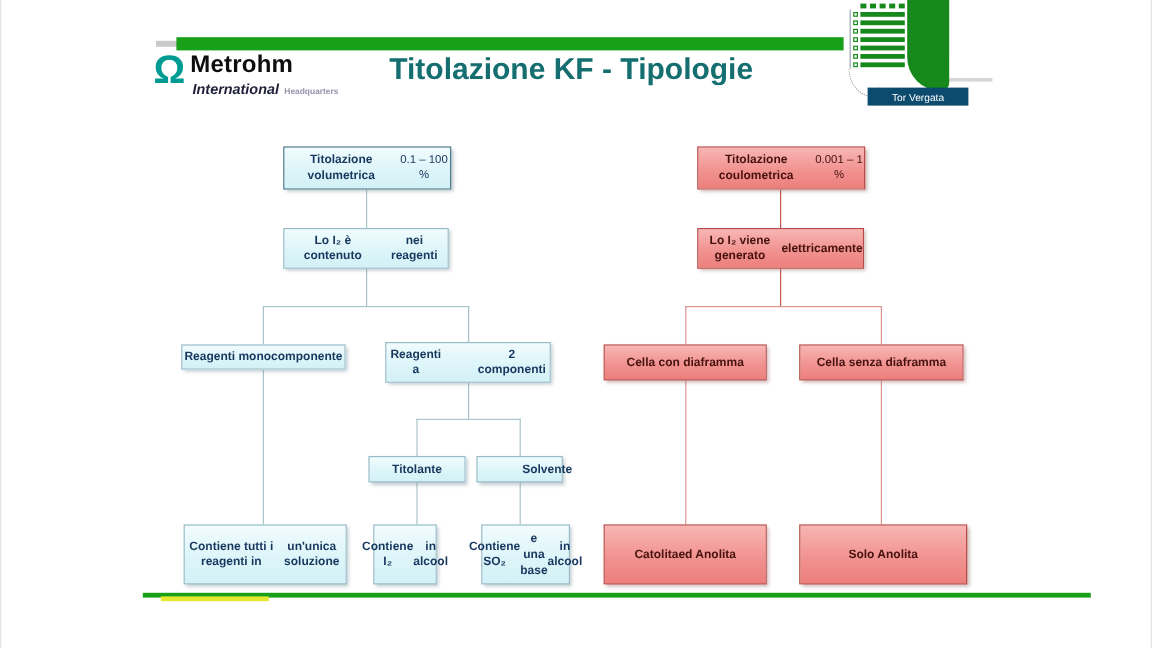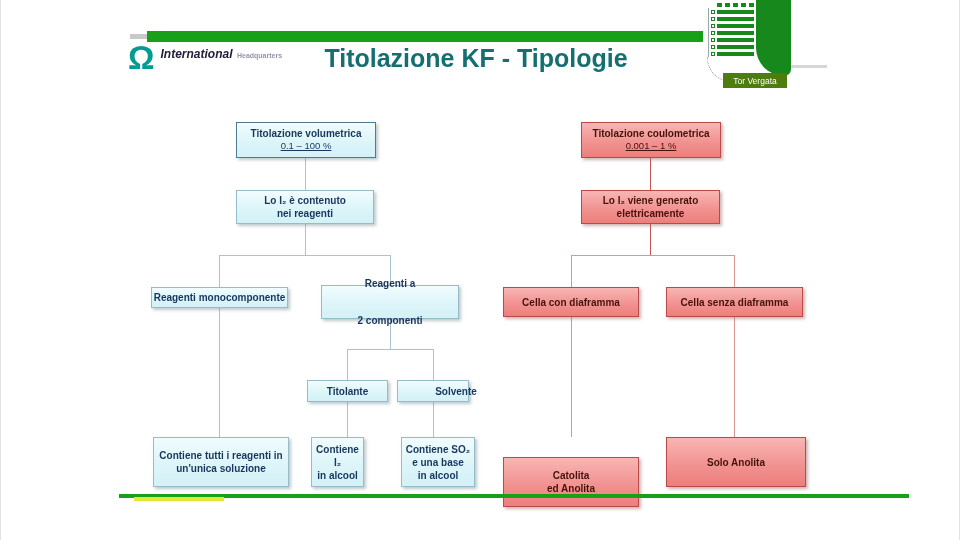--- a/index.html
+++ b/index.html
@@ -30,52 +30,53 @@
   
   .tv-logo { position:absolute; left:698px; top:0; width:105px; height:95px; }
   .tv-vline { position:absolute; left:9px; top:8px; width:1px; height:49px; background:#9aa6ad; }
   .tv-stripe { position:absolute; left:18px; width:37px; height:4px; background:#17891c; }
   .tv-sq { position:absolute; left:12px; width:4px; height:4px; border:1px solid #17891c; background:#fff; }
   .tv-dot { position:absolute; top:3px; width:5px; height:4px; background:#17891c; }
   .tv-block { position:absolute; left:57px; top:0; width:35px; height:76px; background:#17891c;
     border-radius:0 0 10px 42px; }
   .tv-arc { position:absolute; left:8px; top:57px; width:26px; height:25px;
     border-left:1px dotted #9a9a9a; border-bottom:1px dotted #9a9a9a; border-bottom-left-radius:24px; }
-  .tv-label { position:absolute; left:24px; top:73px; width:64px; height:15px; background:#4d7c0f;
+  .tv-label { position:absolute; left:24px; top:73px; width:84px; height:15px; background:#0c4a6e;
     color:#ffffff; font-size:8.5px; display:flex; align-items:center; justify-content:center; }
 
   
-  .box { position:absolute; display:flex; flex-direction:column; align-items:center; justify-content:center;
+  .box { position:absolute; display:flex; flex-direction:row; align-items:center; justify-content:center;
     text-align:center; font-weight:bold; line-height:1.3; font-size:10px; }
   .cyan { background:linear-gradient(180deg,#f1fcfe 0%, #ddf5f9 55%, #d3f1f7 100%);
     border:1px solid #96bcc8; color:#17375e; box-shadow:2px 2px 3px rgba(110,135,145,0.45); }
   .cyan.root { border-color:#4e7b8d; }
   .red { background:linear-gradient(180deg,#f8b6b4 0%, #f19391 55%, #ec7f7c 100%);
     border:1px solid #b94a47; color:#47120e; box-shadow:2px 2px 3px rgba(155,105,105,0.5); }
-  .range { font-weight:normal; font-size:9.5px;text-decoration:underline; }
+  .range { font-weight:normal; font-size:9.5px; }
 
   
   .vline { position:absolute; width:1px; }
   .hline { position:absolute; height:1px; }
   .lc { background:#aac4cb; }
   .rc { background:#dd968f; }
   .rcd { background:#c4564f; }
 </style>
 </head>
 <body>
 
 <div class="slide">
 
   <div class="top-gray-dash"></div>
   <div class="top-green-bar"></div>
   <div class="right-gray-line"></div>
 
   <div class="metrohm">
     <span class="omega">Ω</span>
     <div>
+      <div class="brand">Metrohm</div>
       <div class="m-line2">
         <span class="intl">International</span>
         <span class="hq">Headquarters</span>
       </div>
     </div>
   </div>
 
   <div class="slide-title">Titolazione KF - Tipologie</div>
 
   <div class="tv-logo">
@@ -179,21 +180,21 @@
   </div>
 
   <div class="box red" style="left:502px;top:287px;width:136px;height:30px;">
     <div>Cella con diaframma</div>
   </div>
 
   <div class="box red" style="left:665px;top:287px;width:137px;height:30px;">
     <div>Cella senza diaframma</div>
   </div>
 
-  <div class="box red" style="left:502px;top:437px;width:136px;height:50px;margin-top:20px;">
+  <div class="box red" style="left:502px;top:437px;width:136px;height:50px;">
     <div>Catolita</div>
     <div>ed Anolita</div>
   </div>
 
   <div class="box red" style="left:665px;top:437px;width:140px;height:50px;">
     <div>Solo Anolita</div>
   </div>
 
   <div class="bottom-green-line"></div>
   <div class="bottom-yellow-line"></div>

